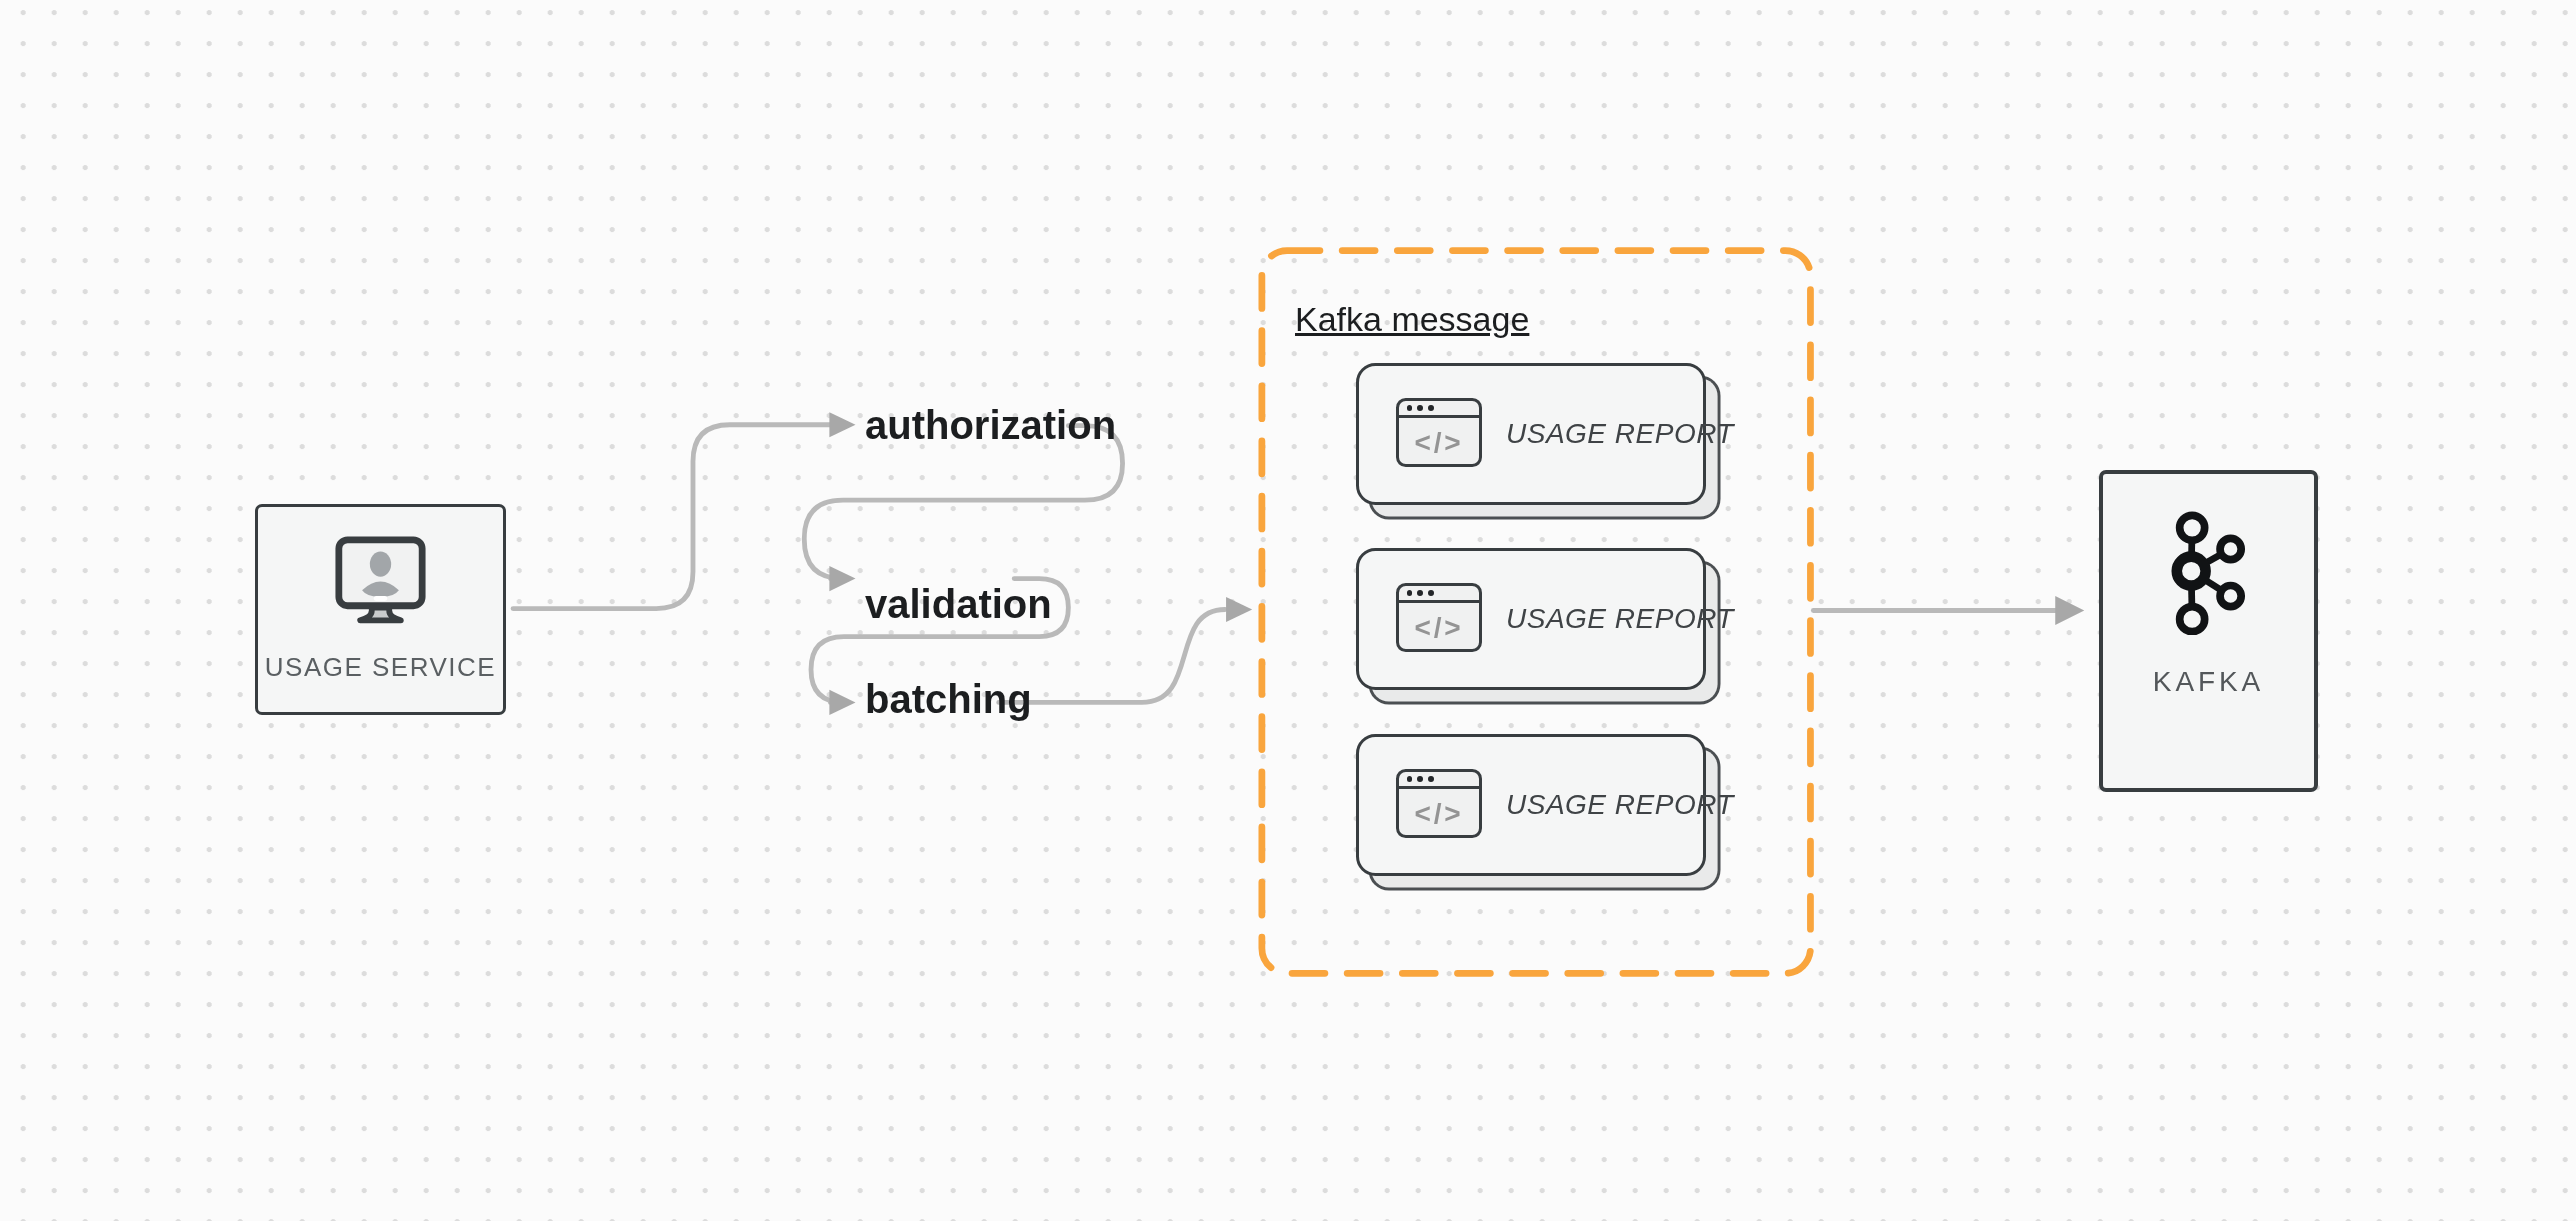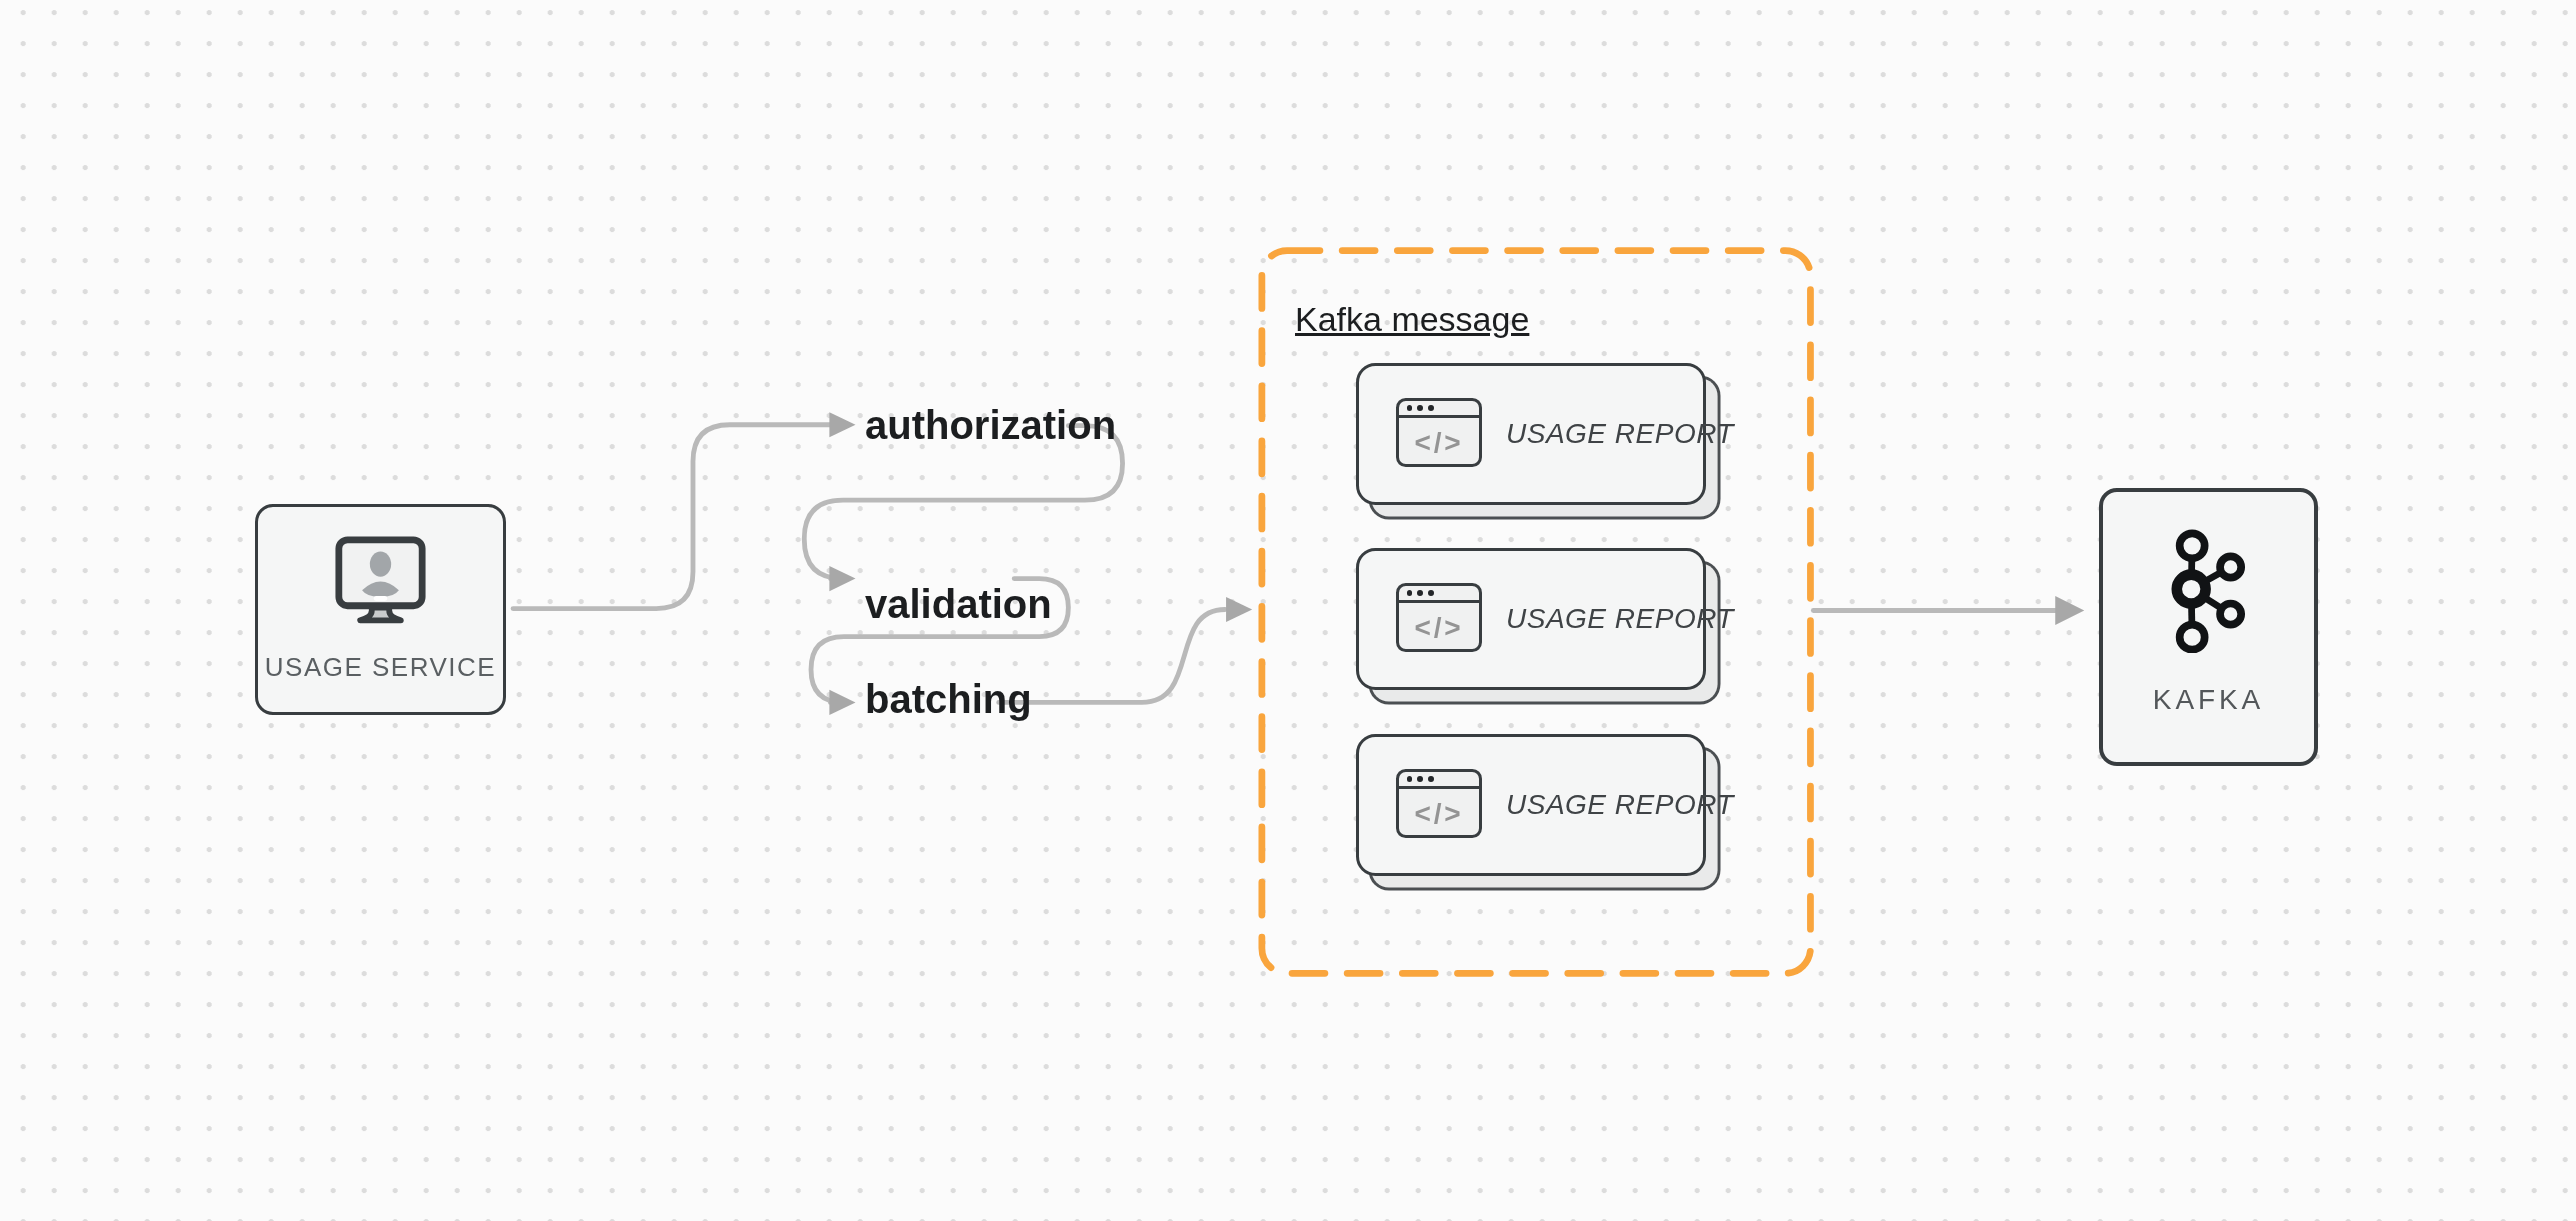--- a/index.html
+++ b/index.html
@@ -26,21 +26,21 @@
     background-size:31px 31px;
     background-position:7.7px -2.9px;
   }
   #wires{position:absolute;left:0;top:0;width:2576px;height:1221px;}
   .wire{stroke:var(--connector);stroke-width:5px;fill:none;stroke-linecap:round;stroke-linejoin:round;}
   .arrowhead{fill:var(--arrowhead);stroke:none;}
   .dashed-rect{stroke:var(--accent-orange);stroke-width:7px;fill:none;
     stroke-dasharray:34 23;stroke-linecap:round;}
   .node{
     position:absolute;background:var(--node-fill);
-    border:3.9px solid var(--node-border);border-radius:18px;
+    border:3.9px solid var(--node-border);border-radius:7px;
     display:flex;flex-direction:column;align-items:center;
   }
   .usage-service{left:255px;top:504px;width:251px;height:211px;padding-top:29px;}
   .usage-service .node-label{margin-top:23px;}
   .node-label{
     font-size:26px;letter-spacing:1.5px;color:var(--label-muted);
     font-weight:500;white-space:nowrap;
   }
   .step-label{
     position:absolute;left:865px;height:43px;line-height:43px;
@@ -69,21 +69,21 @@
   .code-window .glyph{
     position:absolute;left:0;right:0;top:20.3px;bottom:0;
     display:flex;align-items:center;justify-content:center;
     font-size:28px;font-weight:700;color:var(--code-glyph);letter-spacing:2.9px;
   }
   .card .report-label{
     position:absolute;left:147px;top:0;height:100%;display:flex;align-items:center;
     font-style:italic;font-size:28px;font-weight:400;color:var(--report-text);
     letter-spacing:0.5px;white-space:nowrap;
   }
-  .kafka-node{left:2099px;top:488px;width:219px;height:278px;padding-top:37px;border-width:4.8px;}
+  .kafka-node{left:2099px;top:470px;width:219px;height:322px;padding-top:37px;border-width:4.8px;}
   .kafka-node .node-label{margin-top:31px;letter-spacing:3.9px;font-size:28px;color:#53575a;}
 </style>
 </head>
 <body>
 
 <div id="canvas">
 
   <svg id="wires" viewBox="0 0 2662 1262">
 
     <path class="wire" d="M 530 629 H 678 Q 716 629 716 591 V 477 Q 716 439 754 439 H 858"></path>

